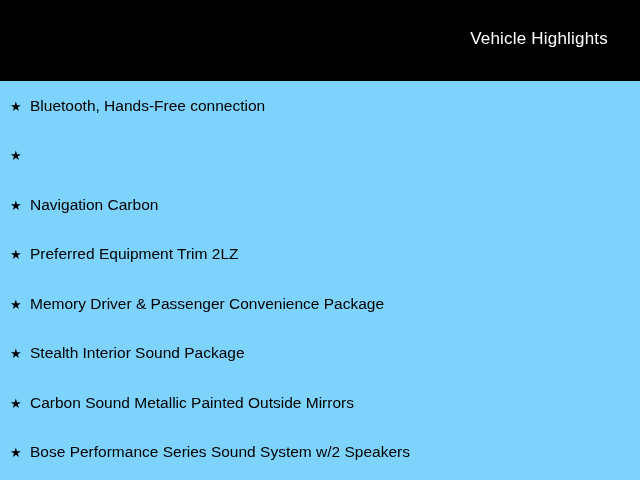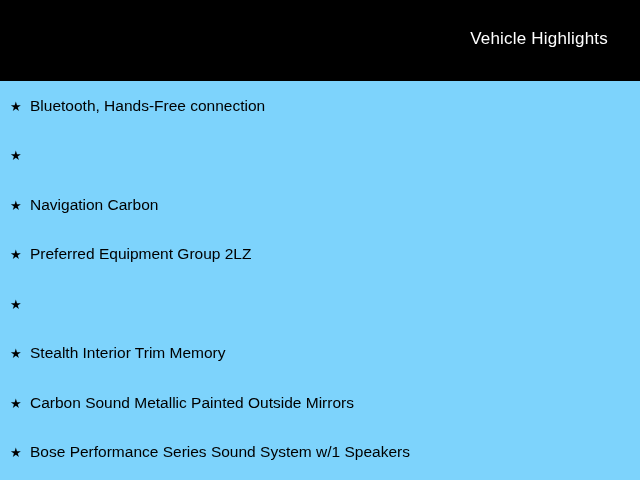--- a/index.html
+++ b/index.html
@@ -86,32 +86,33 @@
     </li>
     <li class="highlight-item">
       <span class="bullet-star">★</span>
     </li>
     <li class="highlight-item">
       <span class="bullet-star">★</span>
       <span class="item-label">Navigation Carbon</span>
     </li>
     <li class="highlight-item">
       <span class="bullet-star">★</span>
-      <span class="item-label">Preferred Equipment Group 2LZ</span>
+      <span class="item-label">Preferred Equipment Trim 2LZ</span>
     </li>
     <li class="highlight-item">
       <span class="bullet-star">★</span>
+      <span class="item-label">Memory Driver &amp; Passenger Convenience Package</span>
     </li>
     <li class="highlight-item">
       <span class="bullet-star">★</span>
-      <span class="item-label">Stealth Interior Trim Memory</span>
+      <span class="item-label">Stealth Interior Sound Package</span>
     </li>
     <li class="highlight-item">
       <span class="bullet-star">★</span>
       <span class="item-label">Carbon Sound Metallic Painted Outside Mirrors</span>
     </li>
     <li class="highlight-item">
       <span class="bullet-star">★</span>
-      <span class="item-label">Bose Performance Series Sound System w/1 Speakers</span>
+      <span class="item-label">Bose Performance Series Sound System w/2 Speakers</span>
     </li>
   </ul>
 
 </div>
 
 </body></html>

